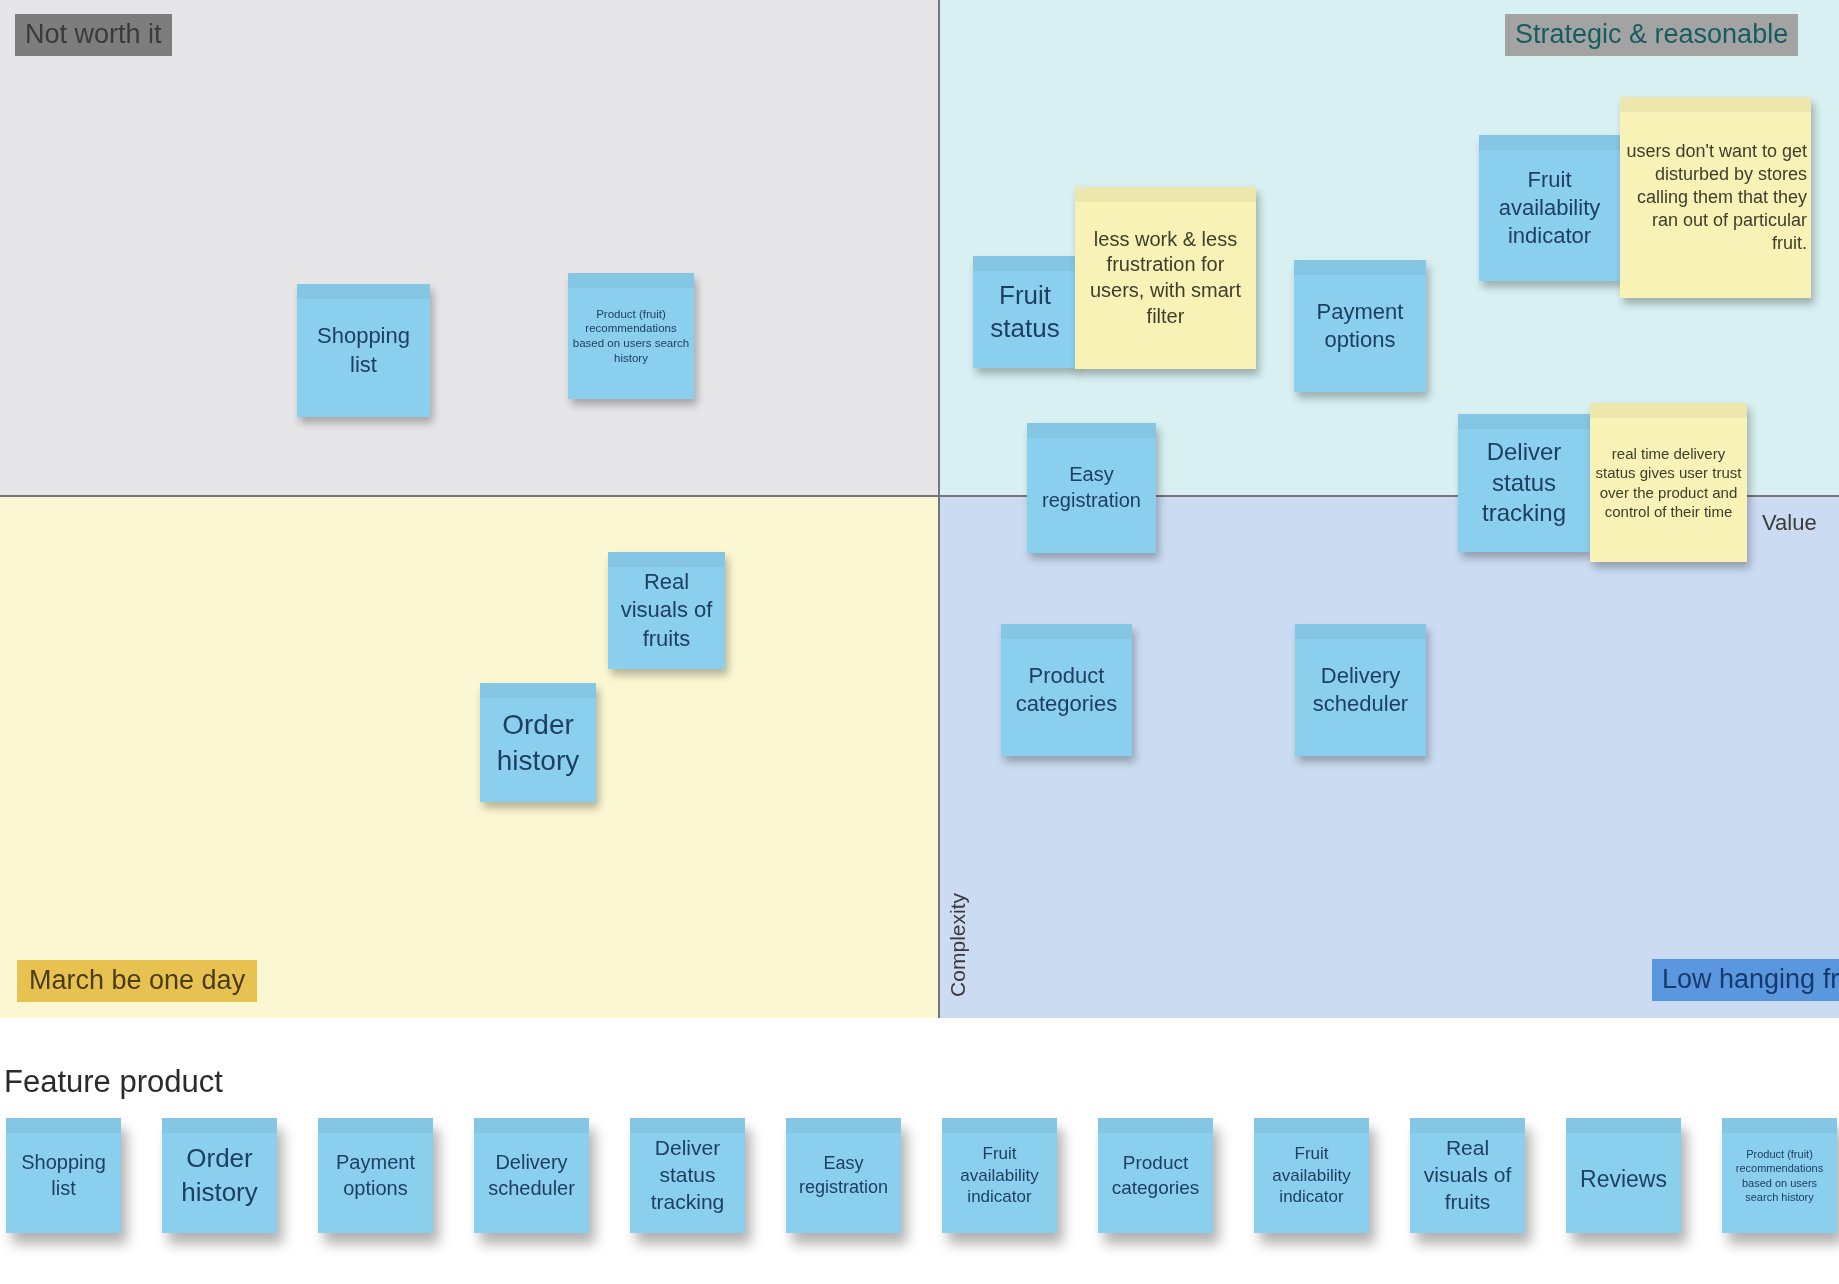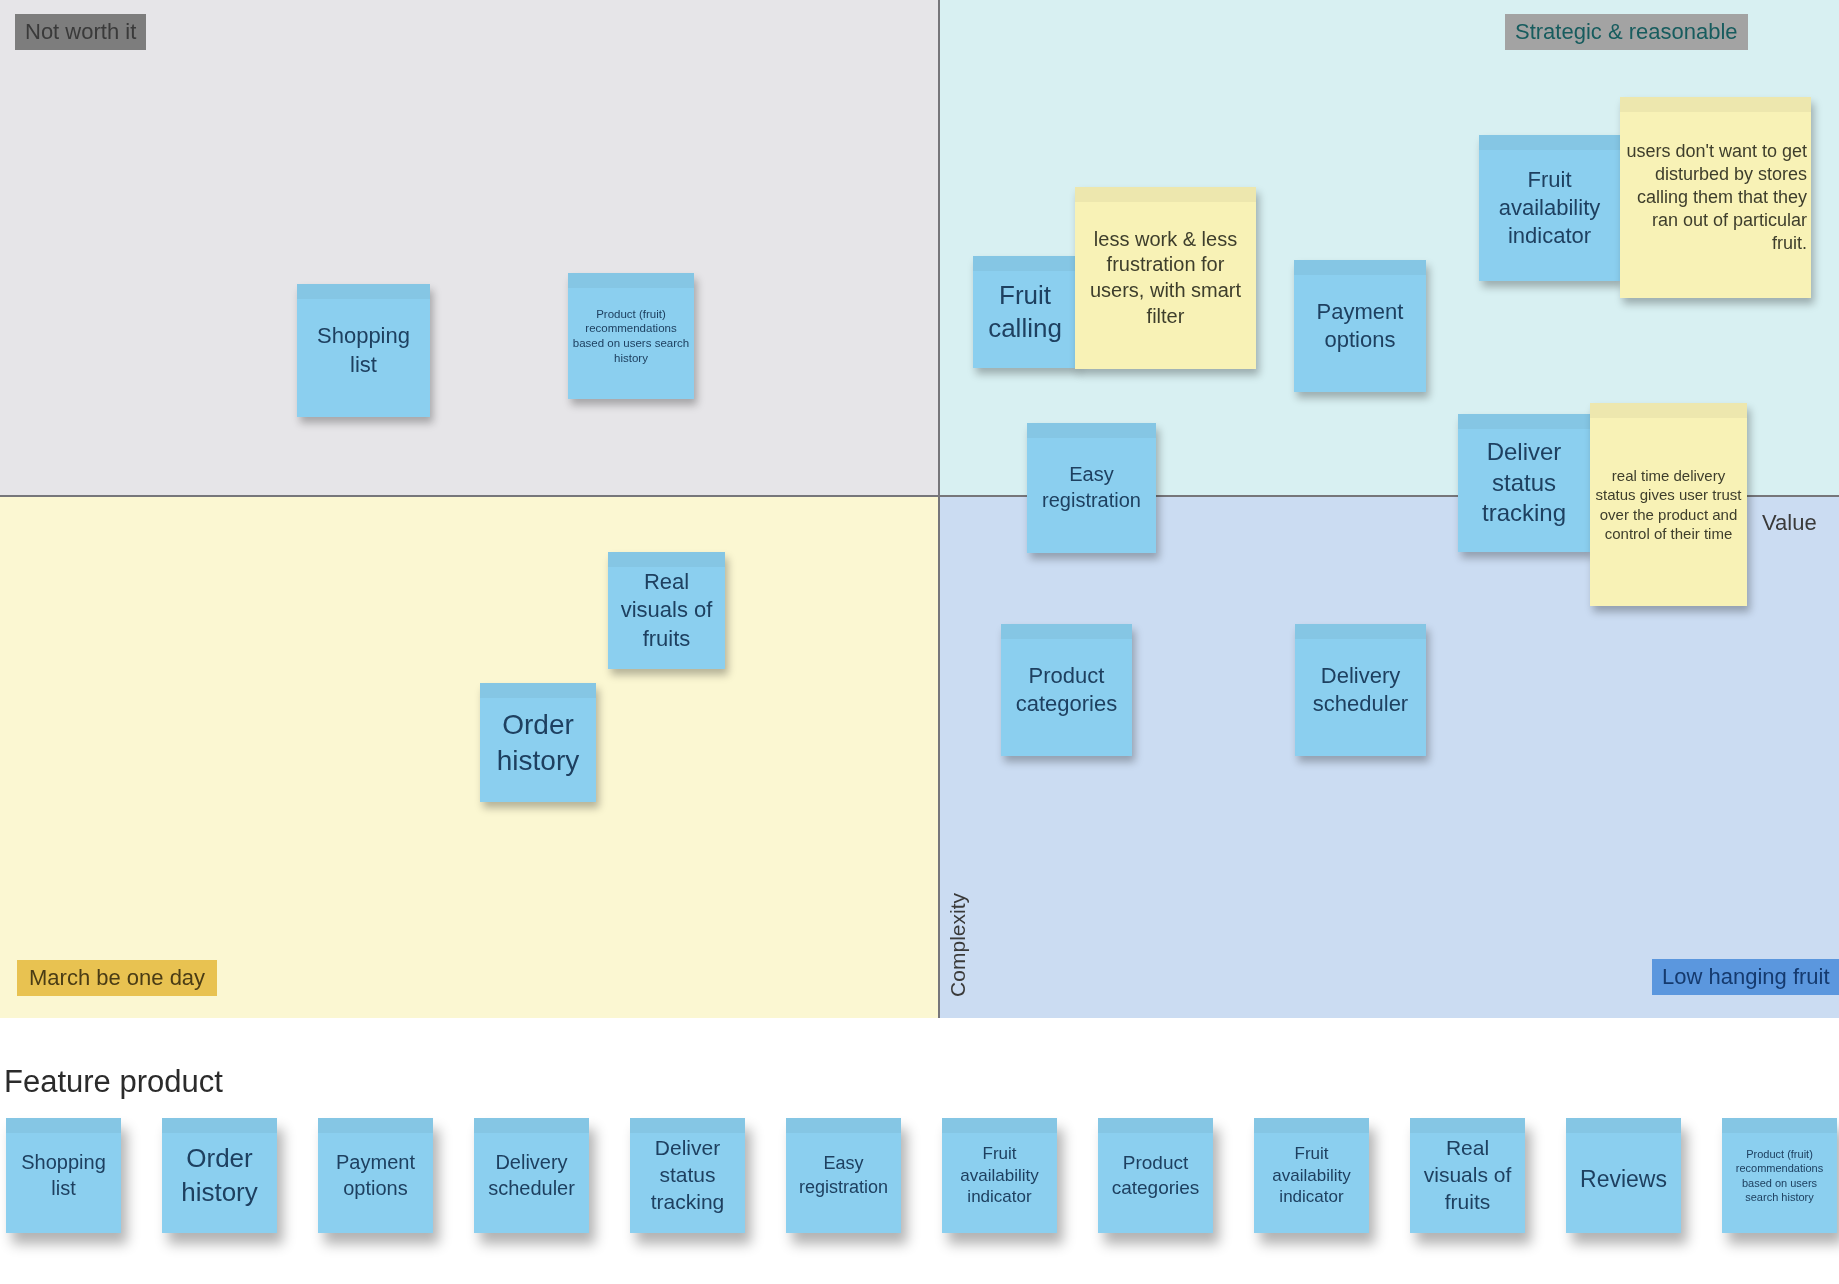--- a/index.html
+++ b/index.html
@@ -9,21 +9,21 @@
   .quadrant { position:absolute; }
   .q-tl { left:0;   top:0;   width:939px; height:496px; }
   .q-tr { left:939px; top:0; width:900px; height:496px; }
   .q-bl { left:0;   top:496px; width:939px; height:522px; }
   .q-br { left:939px; top:496px; width:900px; height:522px; }
 
   .divider { position:absolute; z-index:1; }
   .divider-v { left:938px; top:0; width:2px; height:1018px; }
   .divider-h { left:0; top:495px; width:1839px; height:2px; }
 
-  .q-label { position:absolute; z-index:2; font-size:22px; line-height:1.25; padding:4px 10px; white-space:nowrap; }
+  .q-label { position:absolute; z-index:2; font-size:27px; line-height:1.25; padding:4px 10px; white-space:nowrap; }
   .label-tl { left:15px;   top:14px; }
   .label-tr { left:1505px; top:14px; }
   .label-bl { left:17px;   top:960px; padding:4px 12px; }
   .label-br { left:1652px; top:959px; }
 
   .axis-label { position:absolute; z-index:2; font-size:22px; }
   .axis-value { left:1762px; top:510px; }
   .axis-complexity { left:946px; top:893px; font-size:21px; writing-mode:vertical-rl; transform:rotate(180deg); }
 
   .note { position:absolute; z-index:2; display:flex; align-items:center; justify-content:center;
@@ -58,41 +58,41 @@
   <div class="axis-label axis-complexity" style="color: rgb(58, 58, 58);">Complexity</div>
 
   <div id="matrix-notes">
       <div class="note" style="background: rgb(139, 207, 239); left: 297px; top: 284px; width: 133px; height: 133px;">
         <span class="note-text" style="font-size: 22px; color: rgb(30, 64, 96);">Shopping list</span>
       </div>
       <div class="note" style="background: rgb(139, 207, 239); left: 568px; top: 273px; width: 126px; height: 126px;">
         <span class="note-text" style="font-size: 11.5px; color: rgb(30, 64, 96);">Product (fruit) recommendations based on users search history</span>
       </div>
       <div class="note" style="background: rgb(139, 207, 239); left: 973px; top: 256px; width: 104px; height: 112px;">
-        <span class="note-text" style="font-size: 26px; color: rgb(30, 64, 96);">Fruit calling</span>
+        <span class="note-text" style="font-size: 26px; color: rgb(30, 64, 96);">Fruit status</span>
       </div>
       <div class="note" style="background: rgb(248, 242, 182); left: 1075px; top: 187px; width: 181px; height: 182px; z-index: 3;">
         <span class="note-text" style="font-size: 20px; color: rgb(62, 62, 44);">less work &amp; less frustration for users, with smart filter</span>
       </div>
       <div class="note" style="background: rgb(139, 207, 239); left: 1294px; top: 260px; width: 132px; height: 132px;">
         <span class="note-text" style="font-size: 22px; color: rgb(30, 64, 96);">Payment options</span>
       </div>
       <div class="note" style="background: rgb(139, 207, 239); left: 1479px; top: 135px; width: 141px; height: 146px;">
         <span class="note-text" style="font-size: 22px; color: rgb(30, 64, 96);">Fruit availability indicator</span>
       </div>
       <div class="note" style="background: rgb(248, 242, 182); left: 1620px; top: 97px; width: 191px; height: 201px; z-index: 3;">
         <span class="note-text" style="font-size: 18px; color: rgb(62, 62, 44); text-align: right;">users don't want to get disturbed by stores calling them that they ran out of particular fruit.</span>
       </div>
       <div class="note" style="background: rgb(139, 207, 239); left: 1027px; top: 423px; width: 129px; height: 130px; z-index: 3;">
         <span class="note-text" style="font-size: 20px; color: rgb(30, 64, 96);">Easy registration</span>
       </div>
       <div class="note" style="background: rgb(139, 207, 239); left: 1458px; top: 414px; width: 132px; height: 138px; z-index: 3;">
         <span class="note-text" style="font-size: 24px; color: rgb(30, 64, 96);">Deliver status tracking</span>
       </div>
-      <div class="note" style="background: rgb(248, 242, 182); left: 1590px; top: 403px; width: 157px; height: 203px; z-index: 4;">
+      <div class="note" style="background: rgb(248, 242, 182); left: 1590px; top: 403px; width: 157px; height: 159px; z-index: 4;">
         <span class="note-text" style="font-size: 15px; color: rgb(62, 62, 44);">real time delivery status gives user trust over the product and control of their time</span>
       </div>
       <div class="note" style="background: rgb(139, 207, 239); left: 1001px; top: 624px; width: 131px; height: 132px;">
         <span class="note-text" style="font-size: 22px; color: rgb(30, 64, 96);">Product categories</span>
       </div>
       <div class="note" style="background: rgb(139, 207, 239); left: 1295px; top: 624px; width: 131px; height: 132px;">
         <span class="note-text" style="font-size: 22px; color: rgb(30, 64, 96);">Delivery scheduler</span>
       </div>
       <div class="note" style="background: rgb(139, 207, 239); left: 608px; top: 552px; width: 117px; height: 117px;">
         <span class="note-text" style="font-size: 22px; color: rgb(30, 64, 96);">Real visuals of fruits</span>

